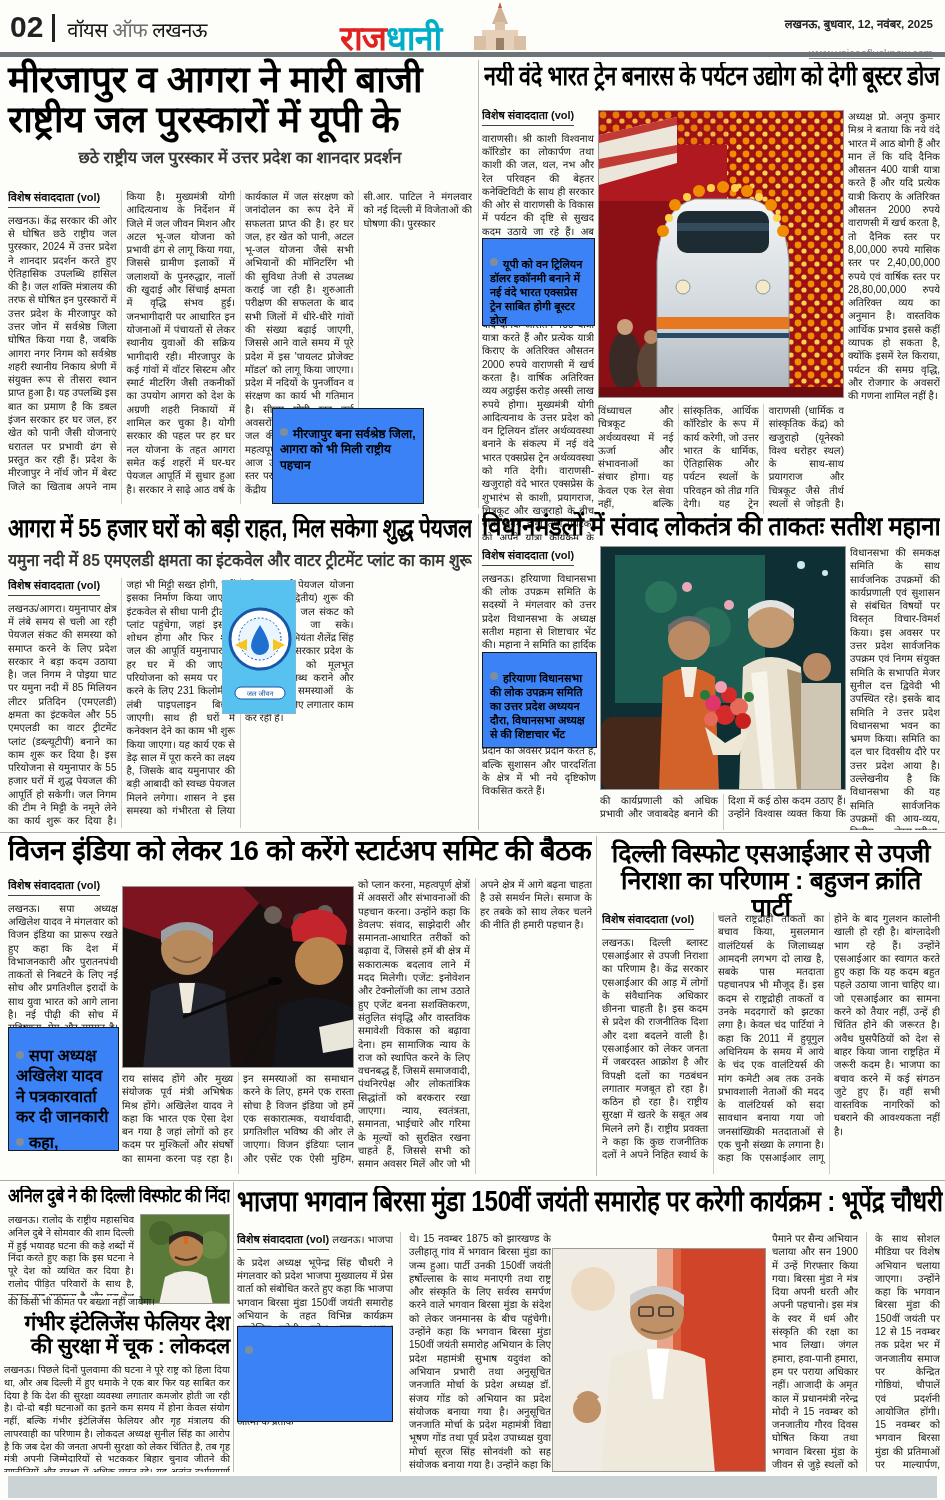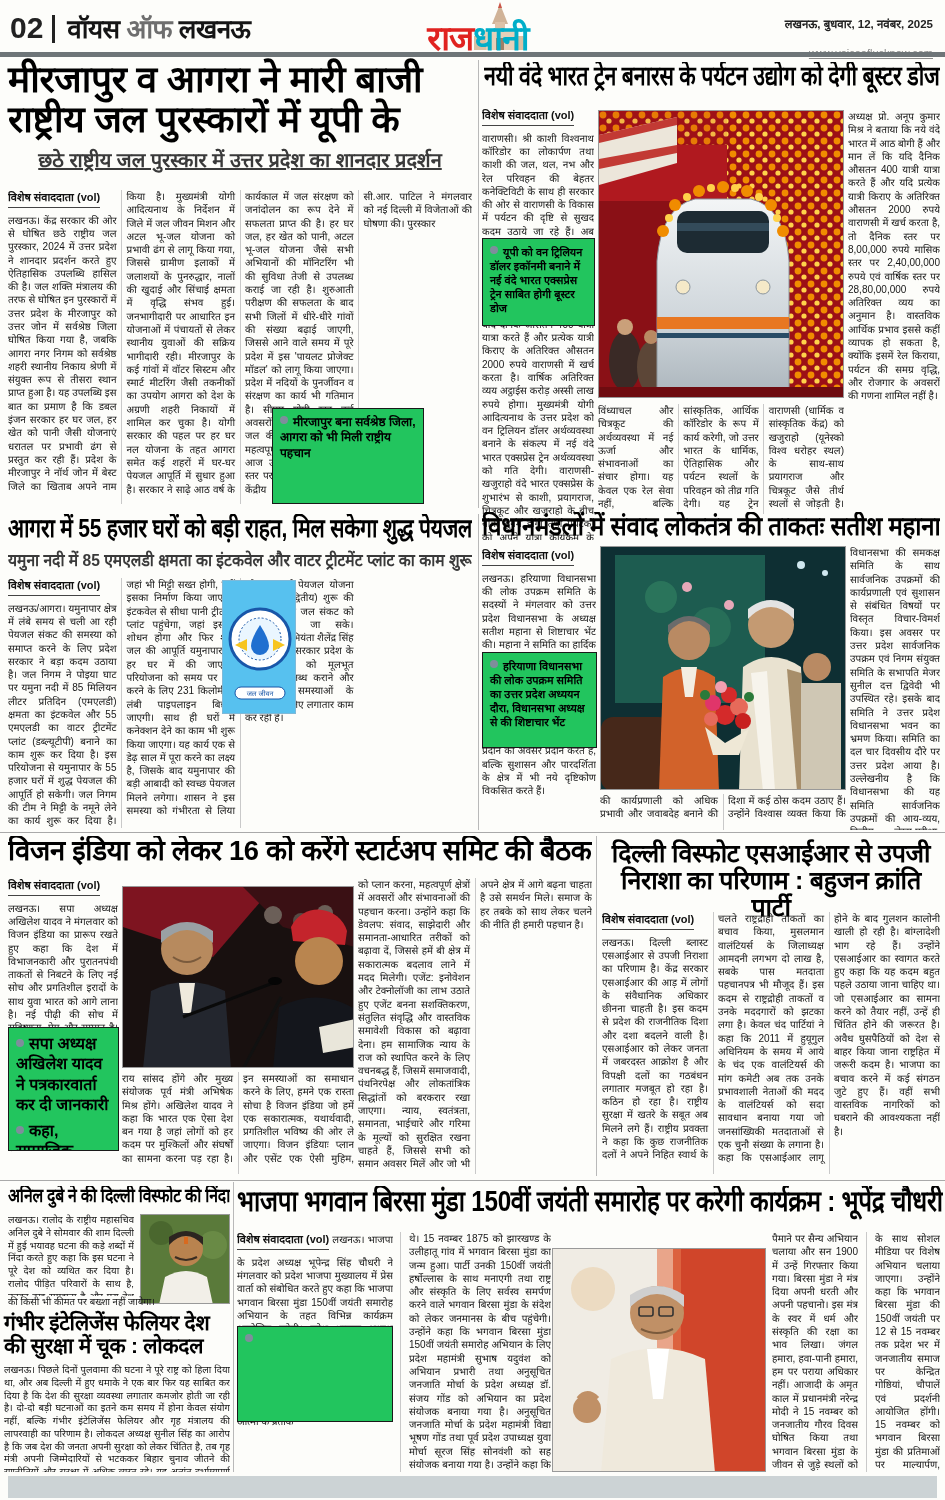--- a/index.html
+++ b/index.html
@@ -7,28 +7,28 @@
         font-family:"Liberation Sans","DejaVu Sans",sans-serif;color:#151515;overflow:hidden;}
   .abs{position:absolute;}
   .hl{font-weight:bold;color:#000;line-height:1.08;letter-spacing:-0.3px;}
   .fit{white-space:nowrap;display:inline-block;max-width:none;}
   .sub{font-weight:bold;color:#3a3a3a;}
   .byline{display:inline-block;font-weight:bold;font-size:11px;color:#111;
           border-bottom:1.5px solid #444;padding-bottom:2px;margin-bottom:6px;}
   .body-txt{font-size:10px;line-height:1.33;text-align:justify;color:#161616;overflow:hidden;}
   .cols{column-gap:10px;column-rule:1px solid #c9c9c9;column-fill:auto;height:100%;}
   .c2{column-count:2}.c3{column-count:3}.c4{column-count:4}
-  .pullbox{background:#22c55e;border:1.5px solid #1a1a1a;padding:6px 7px;font-weight:bold;
+  .pullbox{background:#3b82f6;border:1.5px solid #1a1a1a;padding:18px 7px;font-weight:bold;
            font-size:12px;line-height:1.28;color:#000;overflow:hidden;box-sizing:border-box;}
   .pullbox .dot{display:inline-block;width:8px;height:8px;border-radius:50%;
                 background:#7e8e9b;margin-right:5px;vertical-align:2px;}
   .photo{overflow:hidden;background:#777;box-sizing:border-box;border:1px solid #999;}
   .vrule{width:1px;background:#b9b9b9;}
   .hrule{height:1px;background:#a9a9a9;}
-  .masthead-name{font-weight:bold;font-size:26px;letter-spacing:-0.5px;}
+  .masthead-name{font-weight:normal;font-size:20px;letter-spacing:-0.5px;}
   .lede{text-indent:14px;}
 </style>
 </head>
 <body>
 
 <div class="page">
 
   <div class="abs" style="left:10px;top:10px;">
     <span style="font-size:30px;font-weight:bold;color:#222;">02</span>
     <span style="display:inline-block;width:3px;height:28px;background:#222;vertical-align:-5px;margin:0 8px 0 4px;"></span>
@@ -43,38 +43,38 @@
     <svg width="96" height="50" viewBox="0 0 96 50">
       <polygon points="48,2 40,22 56,22" fill="#c9a788"></polygon>
       <rect x="43" y="20" width="10" height="10" fill="#d8b89a"></rect>
       <polygon points="48,0 46,6 50,6" fill="#c23a2a"></polygon>
       <rect x="30" y="28" width="36" height="20" fill="#e2c9ae"></rect>
       <rect x="22" y="34" width="12" height="14" fill="#d3b696"></rect>
       <rect x="62" y="34" width="12" height="14" fill="#d3b696"></rect>
       <rect x="44" y="36" width="8" height="12" fill="#8a6b4f"></rect>
     </svg>
   </div>
-  <div class="abs" style="left:328px;top:14px;width:300px;text-align:center;">
+  <div class="abs" style="left:340px;top:14px;width:300px;text-align:left;">
     <span style="font-size:34px;font-weight:bold;color:#e02320;letter-spacing:-1px;">राज</span><span style="font-size:34px;font-weight:bold;color:#00aec9;letter-spacing:-1px;">धानी</span>
   </div>
 
   <div class="abs" style="right:12px;top:16px;text-align:right;">
     <div style="font-size:11.5px;font-weight:bold;color:#222;">लखनऊ, बुधवार, 12, नवंबर, 2025</div>
     <div style="font-size:11px;color:#8a8a8a;margin-top:16px;text-decoration:underline;">www.voiceoflucknow.com</div>
   </div>
 
   <div class="abs" style="left:0;top:52px;width:945px;height:5px;background:#6e7578;"></div>
 
   <div class="abs" style="left:8px;top:60px;width:464px;">
     <div class="hl" style="font-size:37px;">
       <div>मीरजापुर व आगरा ने मारी बाजी</div>
       <div>राष्ट्रीय जल पुरस्कारों में यूपी के</div>
     </div>
     <div style="text-align:center;margin-top:6px;overflow:hidden;">
-      <span class="sub fit" style="font-size:20px;text-decoration:underline;">छठे राष्ट्रीय जल पुरस्कार में उत्तर प्रदेश का शानदार प्रदर्शन</span>
+      <span class="sub fit" style="font-size:16px;">छठे राष्ट्रीय जल पुरस्कार में उत्तर प्रदेश का शानदार प्रदर्शन</span>
     </div>
   </div>
   <div class="abs body-txt" style="left:8px;top:190px;width:464px;height:314px;">
     <div class="cols c4">
       <span class="byline">विशेष संवाददाता (vol)</span>
       <span class="lede">लखनऊ। केंद्र सरकार की ओर से घोषित छठे राष्ट्रीय जल पुरस्कार, 2024 में उत्तर प्रदेश ने शानदार प्रदर्शन करते हुए ऐतिहासिक उपलब्धि हासिल की है। जल शक्ति मंत्रालय की तरफ से घोषित इन पुरस्कारों में उत्तर प्रदेश के मीरजापुर को उत्तर जोन में सर्वश्रेष्ठ जिला घोषित किया गया है, जबकि आगरा नगर निगम को सर्वश्रेष्ठ शहरी स्थानीय निकाय श्रेणी में संयुक्त रूप से तीसरा स्थान प्राप्त हुआ है। यह उपलब्धि इस बात का प्रमाण है कि डबल इंजन सरकार हर घर जल, हर खेत को पानी जैसी योजनाएं धरातल पर प्रभावी ढंग से प्रस्तुत कर रही हैं। प्रदेश के मीरजापुर ने नॉर्थ जोन में बेस्ट जिले का खिताब अपने नाम किया है। मुख्यमंत्री योगी आदित्यनाथ के निर्देशन में जिले में जल जीवन मिशन और अटल भू-जल योजना को प्रभावी ढंग से लागू किया गया, जिससे ग्रामीण इलाकों में जलाशयों के पुनरुद्धार, नालों की खुदाई और सिंचाई क्षमता में वृद्धि संभव हुई। जनभागीदारी पर आधारित इन योजनाओं में पंचायतों से लेकर स्थानीय युवाओं की सक्रिय भागीदारी रही। मीरजापुर के कई गांवों में वॉटर सिस्टम और स्मार्ट मीटरिंग जैसी तकनीकों का उपयोग आगरा को देश के अग्रणी शहरी निकायों में शामिल कर चुका है। योगी सरकार की पहल पर हर घर नल योजना के तहत आगरा समेत कई शहरों में घर-घर पेयजल आपूर्ति में सुधार हुआ है। सरकार ने साढ़े आठ वर्ष के कार्यकाल में जल संरक्षण को जनांदोलन का रूप देने में सफलता प्राप्त की है। हर घर जल, हर खेत को पानी, अटल भू-जल योजना जैसे सभी अभियानों की मॉनिटरिंग भी</span>
       <span>की सुविधा तेजी से उपलब्ध कराई जा रही है। शुरुआती परीक्षण की सफलता के बाद सभी जिलों में धीरे-धीरे गांवों की संख्या बढ़ाई जाएगी, जिससे आने वाले समय में पूरे प्रदेश में इस 'पायलट प्रोजेक्ट मॉडल' को लागू किया जाएगा। प्रदेश में नदियों के पुनर्जीवन व संरक्षण का कार्य भी गतिमान है। सीएम योगी खुद कई अवसरों पर कह चुके हैं कि जल की एक-एक बूंद बहुत महत्वपूर्ण है। उनकी वही सोच आज उत्तर प्रदेश को राष्ट्रीय स्तर पर पहचान दिला रही है। केंद्रीय जल शक्ति मंत्री सी.आर. पाटिल ने मंगलवार को नई दिल्ली में विजेताओं की घोषणा की। पुरस्कार</span>
     </div>
   </div>
   <div class="abs pullbox" style="left:272px;top:408px;width:152px;height:96px;">
@@ -316,21 +316,21 @@
       <path d="M28,30 Q45,12 62,30 L62,22 Q45,10 28,22 Z" fill="#2c2520"></path>
       <rect x="43" y="22" width="4" height="7" fill="#d86a1f"></rect>
       <path d="M34,42 Q45,48 56,42" stroke="#3a2d22" stroke-width="2" fill="none"></path>
       <path d="M18,90 L24,62 Q45,50 66,62 L72,90 Z" fill="#f2efe8"></path>
     </svg>
   </div>
   <div class="abs body-txt" style="left:8px;top:1296px;width:222px;height:14px;font-size:9.6px;">
     <span>की किसी भी कीमत पर बख्शा नहीं जायेगा।</span>
   </div>
 
-  <div class="abs hl" style="left:4px;top:1312px;width:226px;font-size:21px;text-align:left;">
+  <div class="abs hl" style="left:4px;top:1312px;width:226px;font-size:21px;text-align:right;">
     <div>गंभीर इंटेलिजेंस फेलियर देश</div>
     <div>की सुरक्षा में चूक : लोकदल</div>
   </div>
   <div class="abs body-txt" style="left:4px;top:1364px;width:226px;height:108px;font-size:9.6px;">
     <span class="lede">लखनऊ। पिछले दिनों पुलवामा की घटना ने पूरे राष्ट्र को हिला दिया था, और अब दिल्ली में हुए धमाके ने एक बार फिर यह साबित कर दिया है कि देश की सुरक्षा व्यवस्था लगातार कमजोर होती जा रही है। दो-दो बड़ी घटनाओं का इतने कम समय में होना केवल संयोग नहीं, बल्कि गंभीर इंटेलिजेंस फेलियर और गृह मंत्रालय की लापरवाही का परिणाम है। लोकदल अध्यक्ष सुनील सिंह का आरोप है कि जब देश की जनता अपनी सुरक्षा को लेकर चिंतित है, तब गृह मंत्री अपनी जिम्मेदारियों से भटककर बिहार चुनाव जीतने की रणनीतियों और सुरक्षा में अधिक व्यस्त रहे। यह अत्यंत दुर्भाग्यपूर्ण है कि देश की राजधानी दिल्ली और पुलवामा जैसे संवेदनशील क्षेत्रों में सुरक्षा चूक होती रही, जबकि गृह मंत्री चुनावी राजनीति पर ध्यान देते रहे। देश के गृह मंत्री का पहला कर्तव्य राष्ट्र की सुरक्षा होता है लेकिन वे इस सबसे महत्वपूर्ण जिम्मेदारी को निभाने में विफल रहे हैं।</span>
   </div>
 
   <div class="abs" style="left:237px;top:1186px;width:706px;height:40px;overflow:hidden;">
     <span class="hl fit" style="font-size: 29px; font-weight: 900; transform-origin: left center; transform: scaleX(0.834515);">भाजपा भगवान बिरसा मुंडा 150वीं जयंती समारोह पर करेगी कार्यक्रम : भूपेंद्र चौधरी</span>
   </div>

